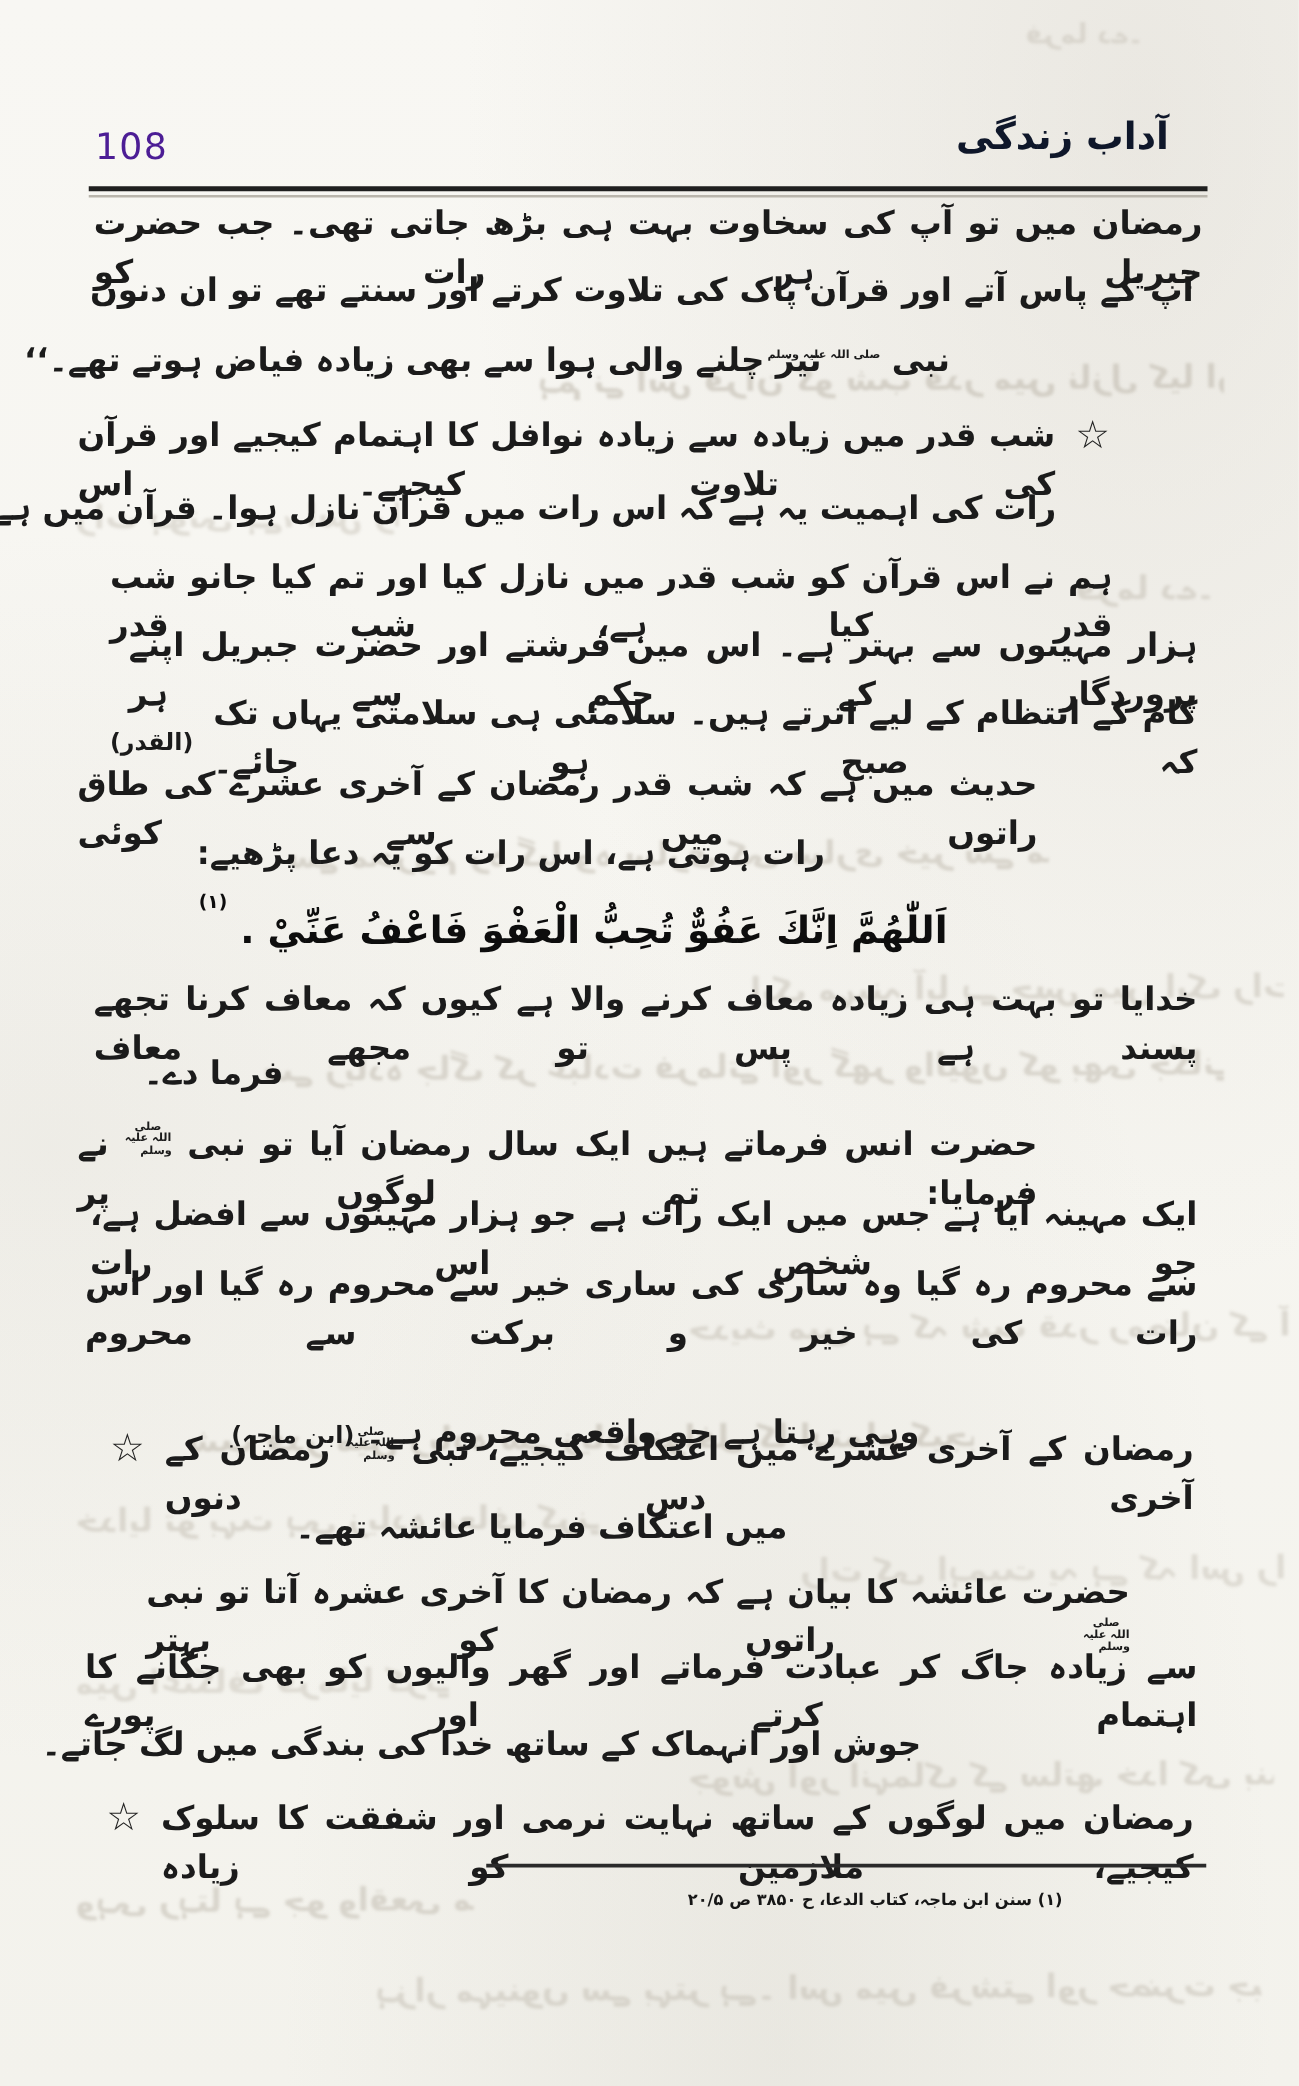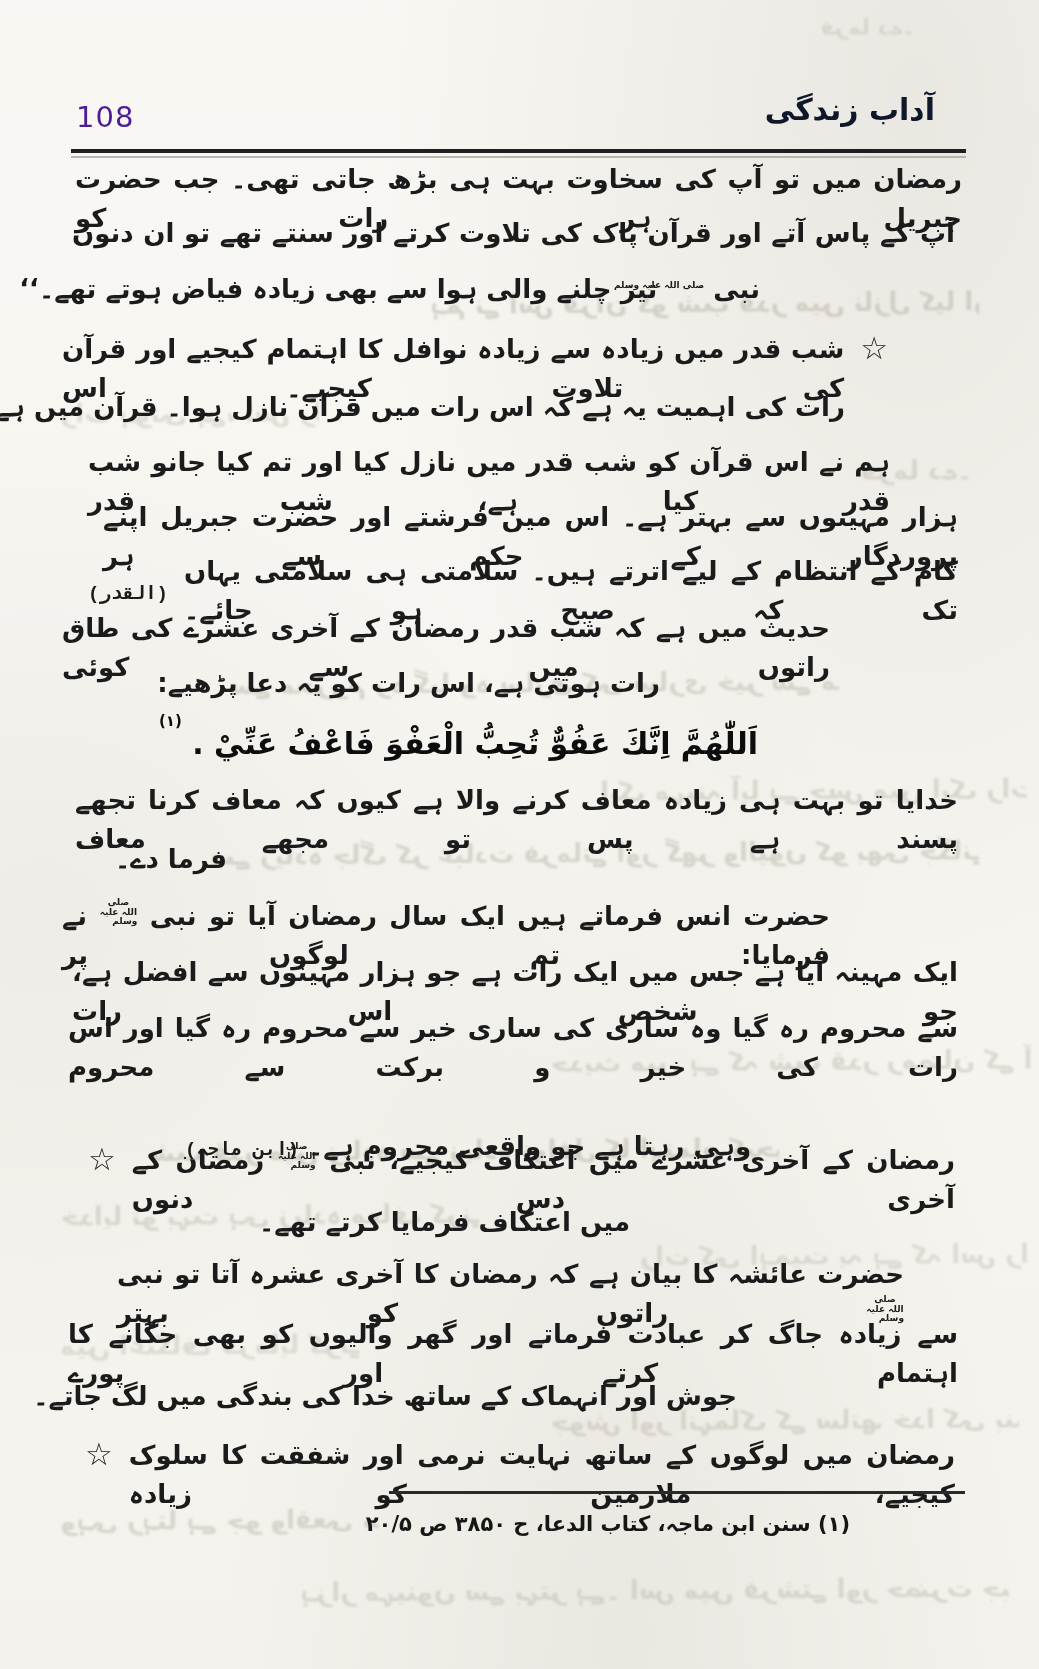--- a/index.html
+++ b/index.html
@@ -26,34 +26,34 @@
     position:absolute;direction:rtl;white-space:nowrap;
     color:#1b1b1b;font-weight:bold;font-size:26px;line-height:1.5;
   }
   .just{
     white-space:normal;text-align:justify;text-align-last:justify;
     height:44px;overflow:visible;
   }
   .flexline{display:flex;align-items:flex-start;gap:16px;}
   .flexline .fill{flex:1;text-align:justify;text-align-last:justify;white-space:normal;}
   .star{font-size:31px;line-height:1.2;color:#222;}
-  .cite{font-size:19px;align-self:center;padding-top:6px;font-family:Liberation Mono, monospace;}
+  .cite{font-size:19px;align-self:center;padding-top:6px;}
   .salawat{
     display:inline-block;width:38px;font-size:9px;line-height:1.05;
     text-align:center;vertical-align:middle;transform:translateY(-5px);
     font-weight:bold;
   }
   #page-number{position:absolute;left:76px;top:100px;font-size:29px;letter-spacing:1px;color:#4c1d95;font-weight:normal;}
   #book-title{position:absolute;right:104px;top:92px;font-size:30px;direction:rtl;color:#0f172a;font-weight:bold;}
   #header-rule{position:absolute;left:71px;right:73px;top:149px;height:4px;background:#1f1f1f;}
   #header-rule2{position:absolute;left:71px;right:73px;top:156px;height:2px;background:#b9b5ac;}
   #dua-line{position:absolute;right:281px;top:712px;direction:rtl;white-space:nowrap;font-size:30px;font-weight:bold;color:#0d0d0d;}
   #dua-line sup{font-size:15px;vertical-align:28px;font-weight:bold;}
   #footnote-rule{position:absolute;left:389px;right:74px;top:1491px;height:3px;background:#2a2a2a;}
-  #footnote{position:absolute;right:189px;top:1512px;direction:rtl;white-space:nowrap;font-size:21px;font-weight:bold;color:#161616;}
+  #footnote{position:absolute;right:189px;top:1512px;direction:rtl;white-space:nowrap;font-size:13px;font-weight:bold;color:#161616;}
   .l1{left:75px;right:77px;top:160px;}
   .l2{left:72px;right:84px;top:214px;}
   .l3{right:279px;top:270px;}
   .l4{left:62px;right:151px;top:330px;}
   .l5{right:194px;top:388px;}
   .l6{left:88px;right:149px;top:443px;}
   .l7{left:75px;right:81px;top:498px;margin-left:28px;}
   .l8{left:88px;right:81px;top:552px;}
   .l9{left:62px;right:209px;top:609px;}
   .l10{right:379px;top:664px;}
@@ -142,21 +142,21 @@
 </div>
 
 <div class="line flexline l18">
   <span class="fill">
     <span>رمضان کے آخری عشرے میں اعتکاف کیجیے، نبی</span>
     <span class="salawat">صلی اللہ علیہ وسلم</span>
     <span>رمضان کے آخری دس دنوں</span>
   </span>
   <span class="star">☆</span>
 </div>
-<div class="line l19">میں اعتکاف فرمایا کرتے تھے۔</div>
+<div class="line l19">میں اعتکاف فرمایا عائشہ تھے۔</div>
 
 <div class="line just l20">
   <span>حضرت عائشہ کا بیان ہے کہ رمضان کا آخری عشرہ آتا تو نبی</span>
   <span class="salawat">صلی اللہ علیہ وسلم</span>
   <span>راتوں کو بہتر</span>
 </div>
 <div class="line just l21">سے زیادہ جاگ کر عبادت فرماتے اور گھر والیوں کو بھی جگانے کا اہتمام کرتے اور پورے</div>
 <div class="line l22">جوش اور انہماک کے ساتھ خدا کی بندگی میں لگ جاتے۔</div>
 
 <div class="line flexline l23">

